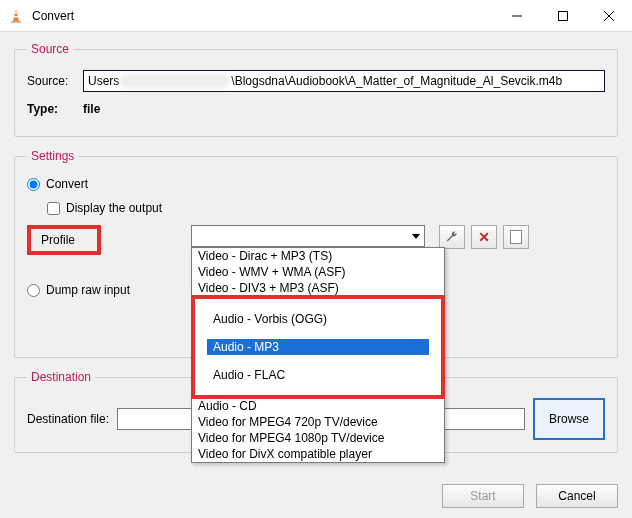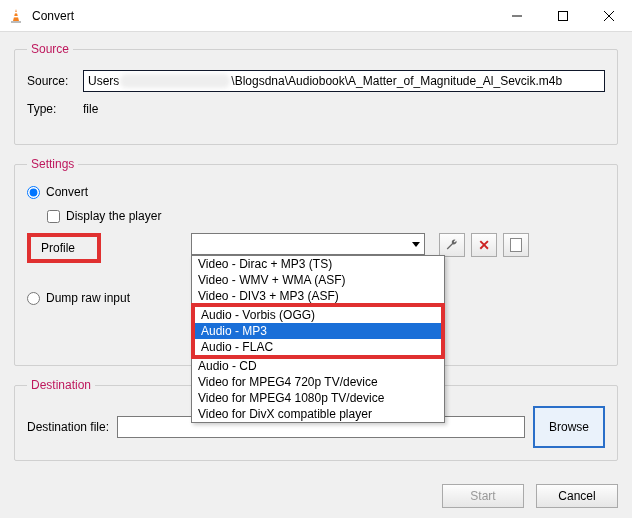--- a/index.html
+++ b/index.html
@@ -44,21 +44,21 @@
       padding: 14px 12px 12px 12px;
       margin-bottom: 12px;
       background: #f0f0f0;
     }
     legend {
       font-size: 12px;
       padding: 0 4px;
       color: #be185d;
     }
     .row { display: flex; align-items: center; margin-bottom: 10px; }
-    .row:last-child { margin-bottom: 16px; }
+    .row:last-child { margin-bottom: 8px; font-weight: bold; }
     .lbl { width: 56px; color: #000; }
     .source-display {
       flex: 1;
       height: 22px;
       border: 1px solid #0f172a;
       background: #fff;
       padding: 0 4px;
       display: flex;
       align-items: center;
       white-space: nowrap;
@@ -126,21 +126,21 @@
     }
     .dd-selected {
       background: #1a6fd8;
       color: #fff;
     }
     .dd-highlight-box {
       border: 4px solid #e03030;
       margin: -1px;
       padding: 0;
     }
-    .dd-highlight-box .dd-item { margin: 0; }
+    .dd-highlight-box .dd-item { margin: 12px; }
     .tool-btns {
       display: flex;
       gap: 6px;
       margin-left: 14px;
     }
     .tool-btn {
       width: 26px; height: 24px;
       border: 1px solid #aaa;
       background: linear-gradient(#fdfdfd,#e8e8e8);
       display: flex; align-items: center; justify-content: center;
@@ -246,21 +246,21 @@
   <fieldset style="padding-bottom:50px;">
     <legend>Settings</legend>
 
     <div class="radio-row">
       <input type="radio" checked="" style="">
       <span>Convert</span>
     </div>
 
     <div class="check-row indent">
       <input type="checkbox" style="">
-      <span>Display the player</span>
+      <span>Display the output</span>
     </div>
 
     <div class="profile-area">
       <div class="profile-label-box">
         <span>Profile</span>
       </div>
 
       <div class="combo-wrap">
         <div class="combo">
           <span class="combo-arrow"></span>

